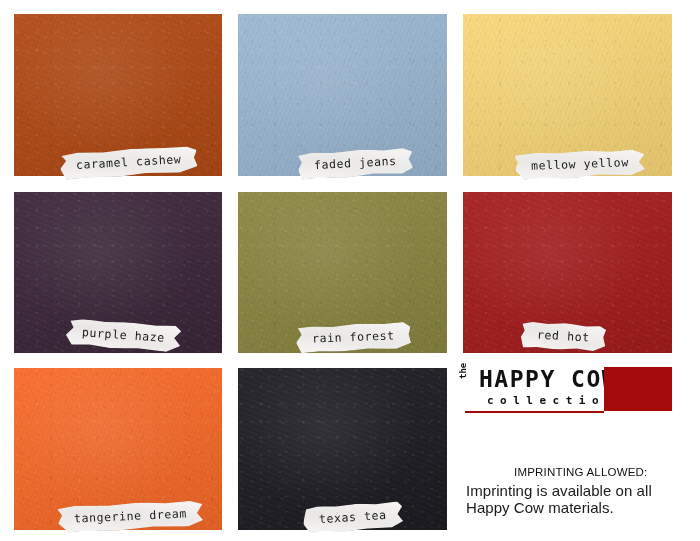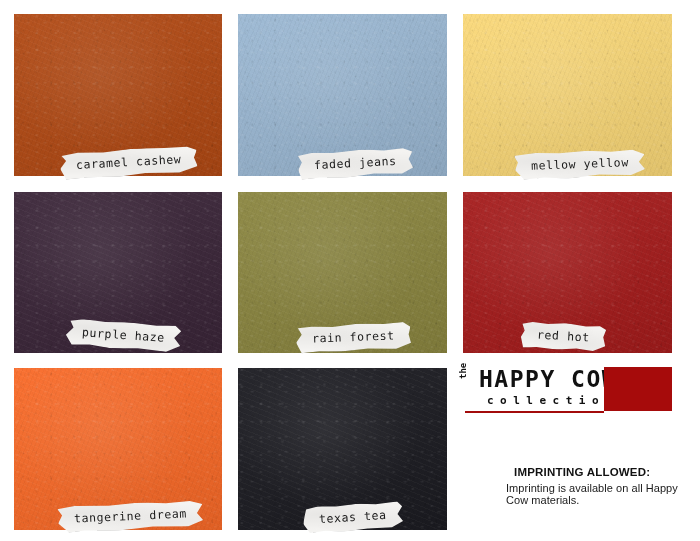--- a/index.html
+++ b/index.html
@@ -95,25 +95,25 @@
     font-size:11px;font-weight:bold;color:#111;
     letter-spacing:6.5px;line-height:1;
     white-space:nowrap;
   }
   .logo-rule{background:#A30B0B;height:2px;}
   .logo-redblock{background:#A60B0B;}
 
   
   .imprint-title{
     font-family:"Liberation Sans",sans-serif;
-    font-size:11.5px;font-weight:bold;color:#111;letter-spacing:.2px;padding-left:48px;
+    font-size:11.5px;font-weight:normal;color:#111;letter-spacing:.2px;padding-left:48px;
   }
   .imprint-body{
     font-family:"Liberation Sans",sans-serif;
-    font-size:11px;color:#1a1a1a;letter-spacing:.05px;margin-left:40px;
+    font-size:15px;color:#1a1a1a;letter-spacing:.05px;
   }
 </style>
 </head>
 <body style="background: rgb(255, 255, 255);">
 
 <div id="board">
 
   <div class="cell" id="cell0" style="left: 14px; top: 14px; width: 208px; height: 162px;">
     <div class="swatch" id="sw0" style="background: rgb(178, 74, 20);"></div>
     <div class="grain"></div>

